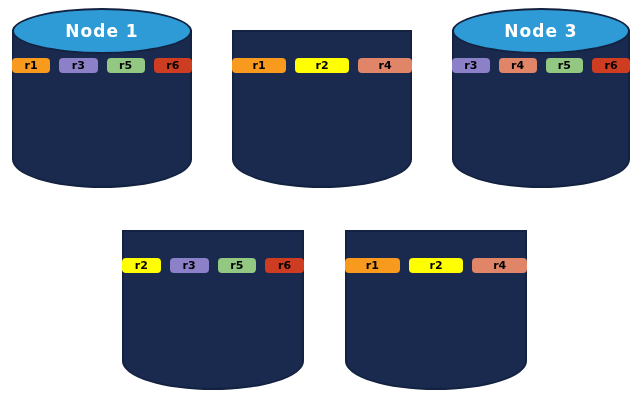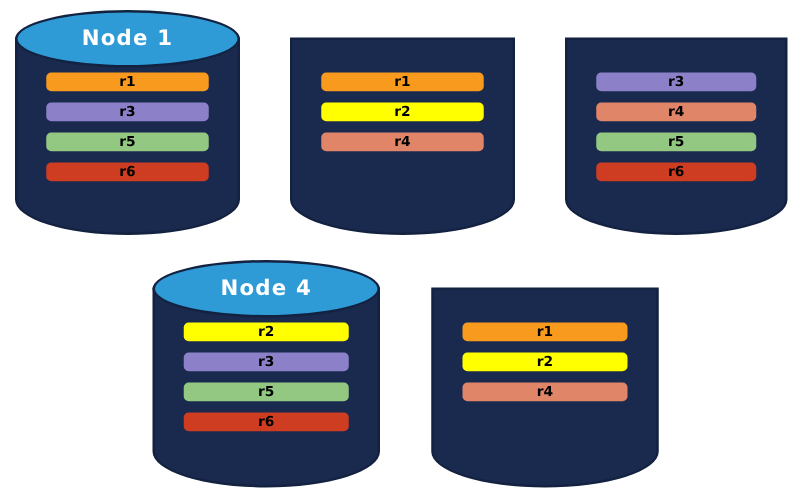--- a/index.html
+++ b/index.html
@@ -60,21 +60,21 @@
     white-space: nowrap;
     pointer-events: none;
   }
 
   
   .bars {
     position: absolute;
     left: 0;
     right: 0;
     display: flex;
-    flex-direction: column;
+    flex-direction: row;
     align-items: center;
     gap: 9px;
   }
 
   .bar {
     width: 72%;
     height: 15px;
     border-radius: 4px;
     display: flex;
     align-items: center;
@@ -111,31 +111,31 @@
       </div>
     </div>
     <div class="node" style="left: 452px; top: 8px; width: 178px; height: 180px;">
       <div class="cyl-body" style="background: rgb(26, 42, 79); border-color: rgb(19, 34, 64);"></div>
       <div class="bars" style="top: 50px;">
         <div class="bar" style="background: rgb(140, 129, 200); color: rgb(0, 0, 0);">r3</div>
         <div class="bar" style="background: rgb(224, 133, 104); color: rgb(0, 0, 0);">r4</div>
         <div class="bar" style="background: rgb(146, 200, 129); color: rgb(0, 0, 0);">r5</div>
         <div class="bar" style="background: rgb(206, 61, 34); color: rgb(0, 0, 0);">r6</div>
       </div>
+      <div class="cyl-cap" style="background: rgb(46, 155, 214); border-color: rgb(19, 34, 64);">
+        <span class="cyl-title" style="color: rgb(255, 255, 255);">Node 3</span>
+      </div>
     </div>
     <div class="node" style="left: 122px; top: 208px; width: 182px; height: 182px;">
       <div class="cyl-body" style="background: rgb(26, 42, 79); border-color: rgb(19, 34, 64);"></div>
       <div class="bars" style="top: 50px;">
         <div class="bar" style="background: rgb(255, 255, 0); color: rgb(0, 0, 0);">r2</div>
         <div class="bar" style="background: rgb(140, 129, 200); color: rgb(0, 0, 0);">r3</div>
         <div class="bar" style="background: rgb(146, 200, 129); color: rgb(0, 0, 0);">r5</div>
         <div class="bar" style="background: rgb(206, 61, 34); color: rgb(0, 0, 0);">r6</div>
-      </div>
-      <div class="cyl-cap" style="background: rgb(46, 155, 214); border-color: rgb(19, 34, 64);">
-        <span class="cyl-title" style="color: rgb(255, 255, 255);">Node 4</span>
       </div>
     </div>
     <div class="node" style="left: 345px; top: 208px; width: 182px; height: 182px;">
       <div class="cyl-body" style="background: rgb(26, 42, 79); border-color: rgb(19, 34, 64);"></div>
       <div class="bars" style="top: 50px;">
         <div class="bar" style="background: rgb(247, 154, 30); color: rgb(0, 0, 0);">r1</div>
         <div class="bar" style="background: rgb(255, 255, 0); color: rgb(0, 0, 0);">r2</div>
         <div class="bar" style="background: rgb(224, 133, 104); color: rgb(0, 0, 0);">r4</div>
       </div>
     </div>

